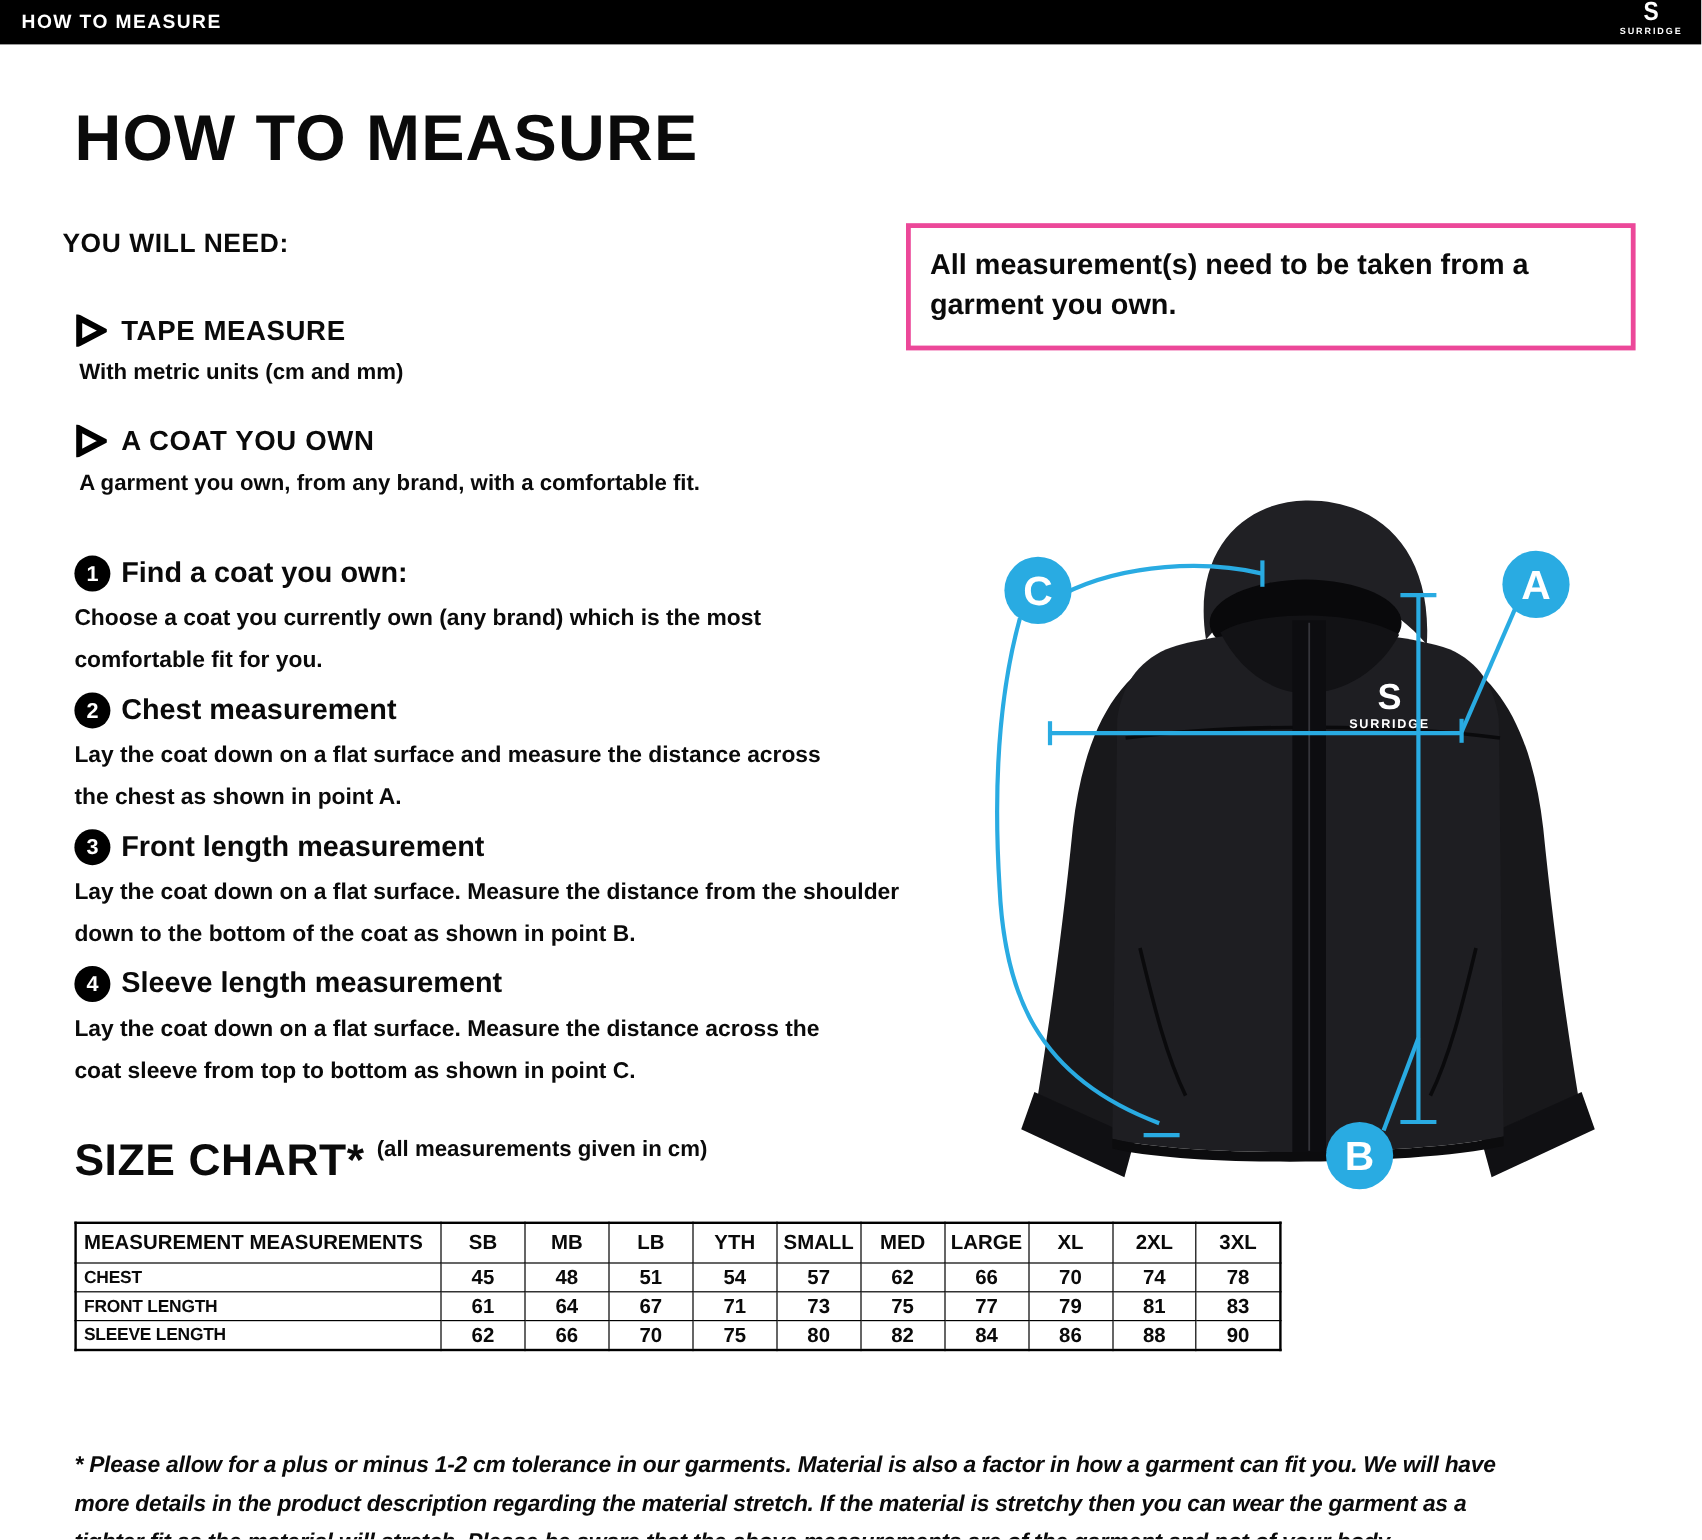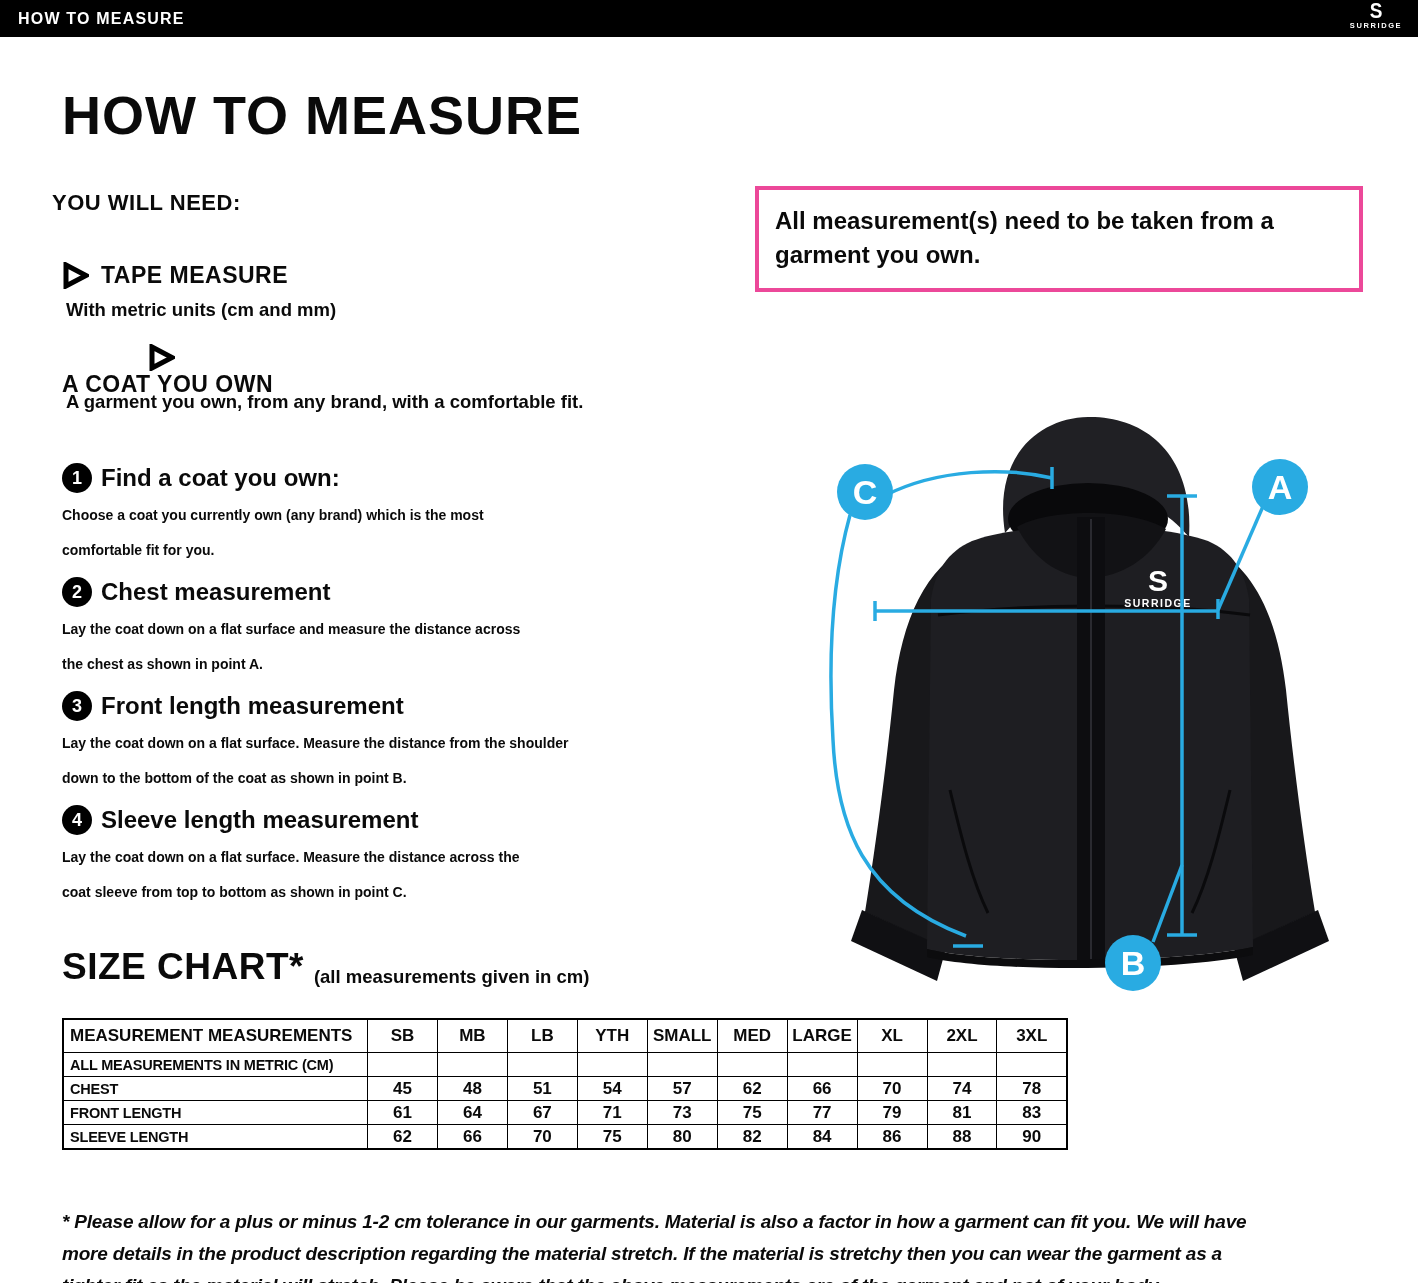--- a/index.html
+++ b/index.html
@@ -19,28 +19,28 @@
   .need-item{position:absolute;left:62px;display:flex;align-items:center;}
   .need-item .tri{width:27px;height:27px;margin-right:12px;flex:0 0 auto;}
   .need-title{font-size:23px;font-weight:bold;letter-spacing:0.5px;}
   .need-desc{position:absolute;left:66px;font-size:18.5px;font-weight:bold;}
   
   .step-head{position:absolute;left:62px;display:flex;align-items:center;}
   .badge{width:30px;height:30px;border-radius:50%;background:#000;color:#fff;
          font-size:18px;font-weight:bold;display:flex;align-items:center;justify-content:center;
          margin-right:9px;flex:0 0 auto;}
   .step-title{font-size:24px;font-weight:bold;}
-  .step-desc{position:absolute;left:62px;font-size:14px;font-weight:bold;line-height:35px;
+  .step-desc{position:absolute;left:62px;font-size:19px;font-weight:bold;line-height:35px;
              white-space:pre-line;width:800px;}
   
   .callout{position:absolute;left:755px;top:186px;width:568px;border:4px solid #ec4899;
            padding:14px 16px 16px 16px;font-size:24px;font-weight:bold;line-height:34px;
            white-space:pre-line;}
   
-  .sc-head{position:absolute;left:62px;top:946px;display:flex;align-items:flex-end;}
+  .sc-head{position:absolute;left:62px;top:946px;display:flex;align-items:flex-start;}
   .sc-title{font-size:37px;font-weight:bold;letter-spacing:0.5px;}
   .sc-sub{font-size:18.5px;font-weight:bold;margin-left:10px;}
   table.sizes{position:absolute;left:62px;top:1018px;width:1006px;border-collapse:collapse;
               table-layout:fixed;}
   table.sizes th,table.sizes td{border:1.5px solid #000;padding:0 4px;height:23px;
               font-size:17px;text-align:center;overflow:hidden;white-space:nowrap;}
   table.sizes thead th{height:32px;font-size:17px;font-weight:bold;}
   table.sizes th.lbl,table.sizes td.lbl{text-align:left;padding-left:6px;width:293px;}
   table.sizes td.lbl{font-size:14.5px;font-weight:bold;letter-spacing:-0.2px;}
   table.sizes{border:2.5px solid #000;}
@@ -68,21 +68,21 @@
   <div class="h2">YOU WILL NEED:</div>
 
   <div class="need-item" style="top:262px;">
     <svg class="tri" viewBox="0 0 27 27">
       <polygon points="4,3 24,13.5 4,24" fill="none" stroke="#000" stroke-width="5"></polygon>
     </svg>
     <span class="need-title">TAPE MEASURE</span>
   </div>
   <div class="need-desc" style="top:299px;">With metric units (cm and mm)</div>
 
-  <div class="need-item" style="top:344px;flex-direction:column;">
+  <div class="need-item" style="top:354px;">
     <svg class="tri" viewBox="0 0 27 27">
       <polygon points="4,3 24,13.5 4,24" fill="none" stroke="#000" stroke-width="5"></polygon>
     </svg>
     <span class="need-title">A COAT YOU OWN</span>
   </div>
   <div class="need-desc" style="top:391px;">A garment you own, from any brand, with a comfortable fit.</div>
 
   <div class="callout">All measurement(s) need to be taken from a
 garment you own.</div>
 
@@ -187,33 +187,20 @@
         <th>SMALL</th>
         <th>MED</th>
         <th>LARGE</th>
         <th>XL</th>
         <th>2XL</th>
         <th>3XL</th>
       </tr>
     </thead>
     <tbody>
       <tr>
-        <td class="lbl">ALL MEASUREMENTS IN METRIC (CM)</td>
-        <td></td>
-          <td></td>
-          <td></td>
-        <td></td>
-          <td></td>
-          <td></td>
-        <td></td>
-          <td></td>
-          <td></td>
-        <td></td>
-      </tr>
-      <tr>
         <td class="lbl">CHEST</td>
         <td class="val">45</td>
         <td class="val">48</td>
         <td class="val">51</td>
         <td class="val">54</td>
         <td class="val">57</td>
         <td class="val">62</td>
         <td class="val">66</td>
         <td class="val">70</td>
         <td class="val">74</td>

